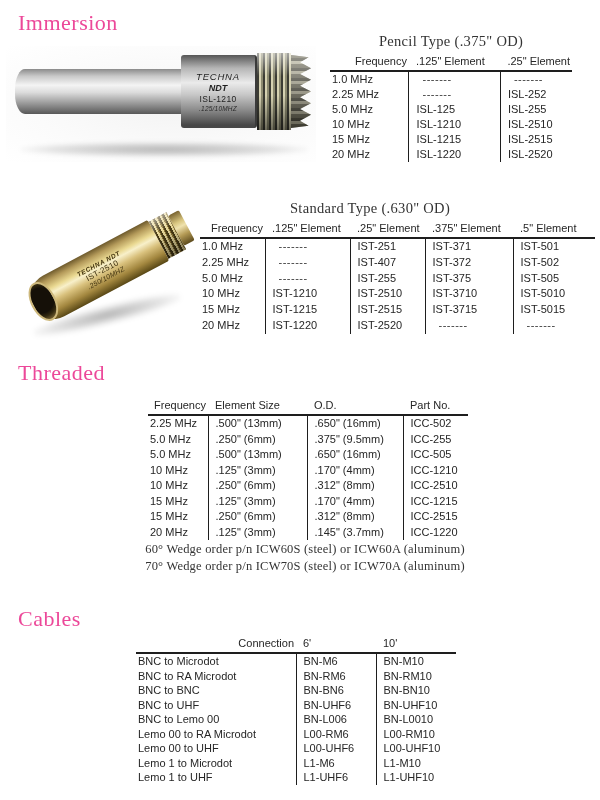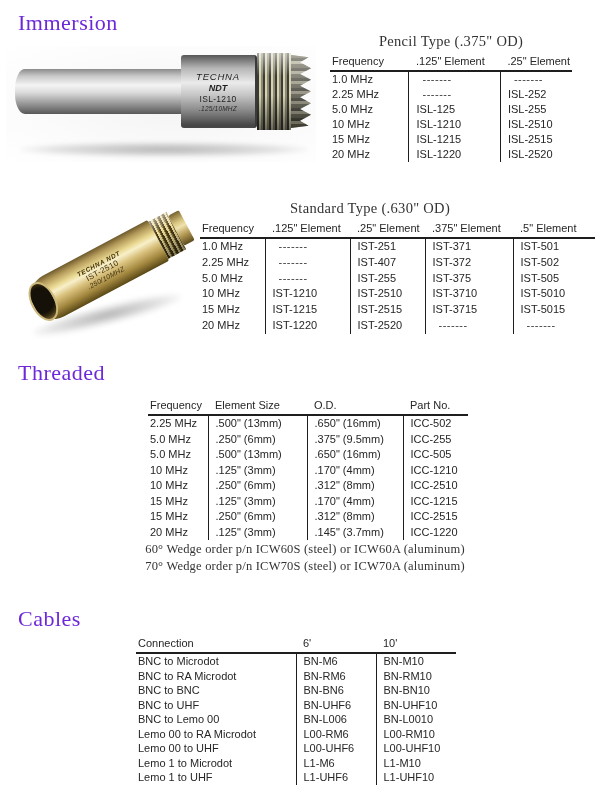--- a/index.html
+++ b/index.html
@@ -5,33 +5,33 @@
   html,body{margin:0;padding:0;}
   body{
     width:600px;height:800px;position:relative;overflow:hidden;
     background:#ffffff;
     font-family:"Liberation Sans", sans-serif;
     color:#2a2a2a;
   }
   .abs{position:absolute;}
   .section-heading{
     font-family:"Liberation Serif", serif;
-    font-size:22px;color:#6d28d9;letter-spacing:.5px;
+    font-size:22px;color:#ec4899;letter-spacing:.5px;
   }
   .table-title{
     font-family:"Liberation Serif", serif;
     font-size:14.5px;color:#333;text-align:center;letter-spacing:.3px;
     margin-bottom:4px;white-space:nowrap;
   }
   table.spec-table{border-collapse:collapse;table-layout:fixed;font-size:11px;color:#262626;}
   table.spec-table th{
     font-weight:normal;text-align:left;padding:1px 2px 3px 7px;
     border-bottom:2px solid #1e1e1e;white-space:nowrap;overflow:visible;
   }
-  table.spec-table th:first-child{padding-left:2px;}
+  table.spec-table th:first-child{padding-left:2px;text-align:right;}
   table.spec-table td{
     padding:0 2px 0 7px;white-space:nowrap;line-height:15px;
   }
   table.spec-table td:first-child{padding-left:2px;}
   table.spec-table td + td{border-left:1.5px solid #1e1e1e;}
   table.rows-158 td{line-height:15.8px;}
   table.rows-155 td{line-height:15.5px;}
   table.rows-145 td{line-height:14.5px;}
   table.spec-table td.dash{padding-left:13px;letter-spacing:.5px;color:#3a3a3a;}
   .wedge-notes{

